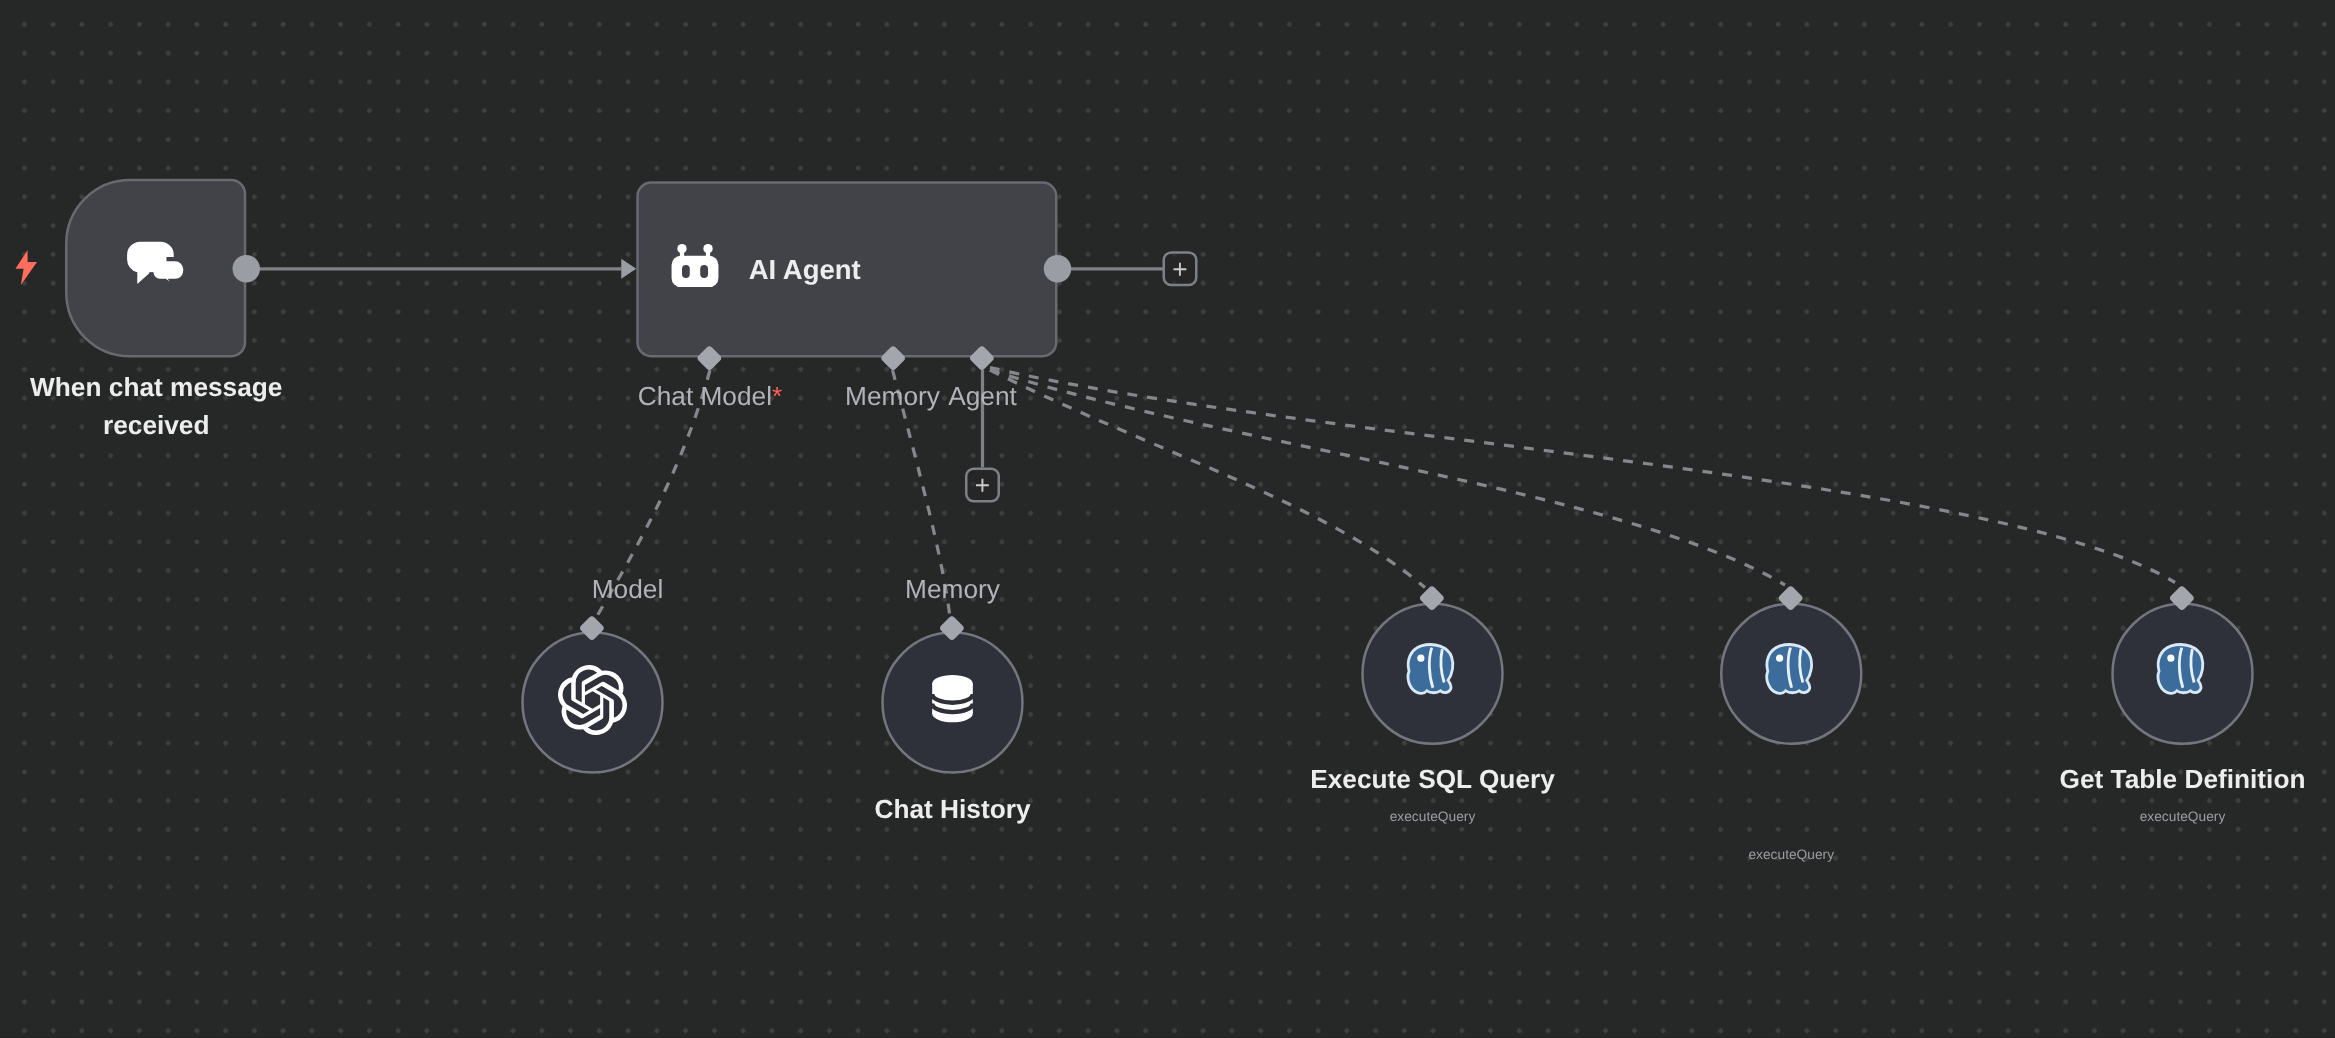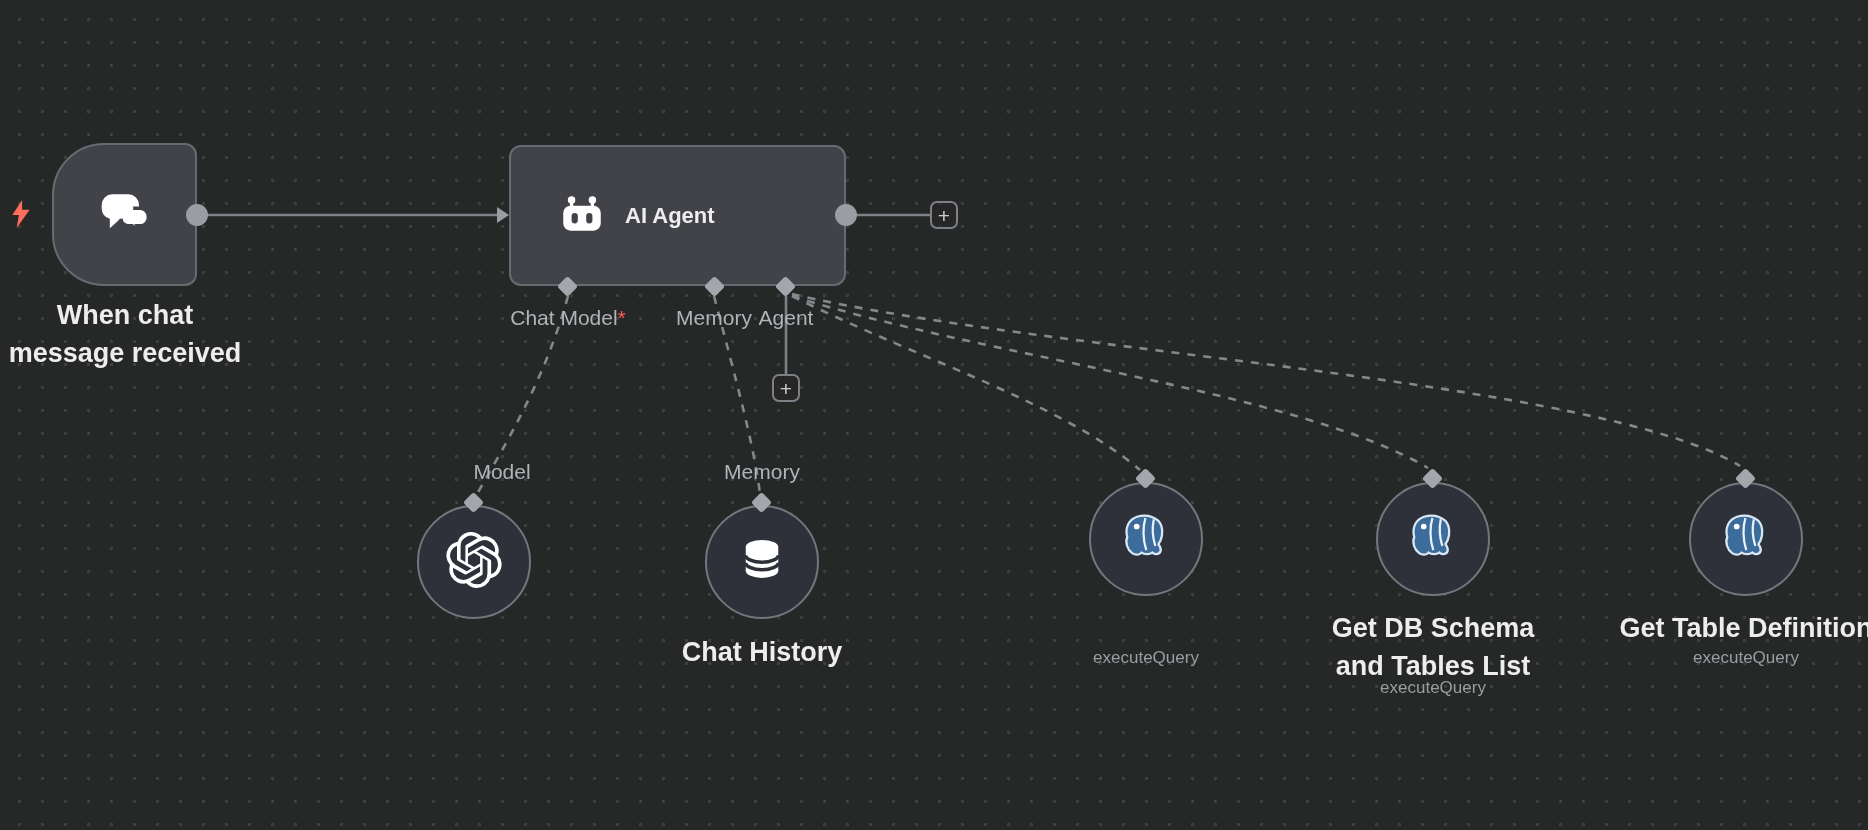--- a/index.html
+++ b/index.html
@@ -16,21 +16,21 @@
   svg.wires { position:absolute; left:0; top:0; z-index:1; }
   .solid { stroke:#7f8187; stroke-width:2.6; fill:none; }
   .dash  { stroke:#85878d; stroke-width:2.6; fill:none; stroke-dasharray:8 8; }
 
   .rect-node {
     position:absolute; background:#414349; border:2px solid #686a71; z-index:2;
     display:flex; align-items:center; justify-content:center;
   }
   .trigger-node { left:52px; top:143px; width:145px; height:143px; border-radius:52px 12px 12px 52px; }
   .agent-node   { left:509px; top:145px; width:337px; height:141px; border-radius:12px;
-                  justify-content:flex-start; padding-left:46px; gap:18px; }
+                  justify-content:flex-start; padding-left:20px; gap:18px; }
   .agent-title  { color:#ededee; font-size:22px; font-weight:700; }
 
   .circle-node {
     position:absolute; width:114px; height:114px; border-radius:50%;
     background:#2f313a; border:2px solid #74767e; z-index:2;
     display:flex; align-items:center; justify-content:center;
   }
 
   .port-diamond {
     position:absolute; width:15px; height:15px; background:#a4a6ad;
@@ -42,25 +42,25 @@
   }
   .add-box {
     position:absolute; width:28px; height:28px; border:2px solid #7e8087; border-radius:7px;
     color:#c9cacd; font-size:21px; font-weight:400; z-index:3;
     display:flex; align-items:center; justify-content:center; line-height:1;
     background:rgba(38,39,39,0.6);
   }
 
   .node-label {
     position:absolute; transform:translateX(-50%); text-align:center; z-index:2;
-    color:#ededee; font-size:27px; font-weight:700; line-height:1.42; white-space:normal;
+    color:#ededee; font-size:21px; font-weight:700; line-height:1.42; white-space:normal;
   }
   .op-label {
     position:absolute; transform:translateX(-50%); text-align:center; z-index:2;
-    color:#9b9da2; font-size:17px; font-weight:400;
+    color:#9b9da2; font-size:11px; font-weight:400;
   }
   .port-label {
     position:absolute; transform:translateX(-50%); z-index:2; white-space:nowrap;
     color:#b1b3b9; font-size:21px; font-weight:400;
   }
   .required-star { color:#ff5f56; }
 
   .bolt { position:absolute; left:10px; top:200px; z-index:2; }
 </style>
 </head>
@@ -163,34 +163,34 @@
   <div class="circle-node" style="left:1089px; top:482px;">
     <span>
       <svg width="54" height="54" viewBox="0 0 36 36">
         <path d="M12 4.5 C6 6.5 4 12.5 5.5 18 C4 21.5 5.5 26.5 8.8 28.8 C10.8 30.2 13.6 30.2 15 28.4 C16.8 29.8 20.4 29.8 22.2 28.4 C23.6 29.8 26.8 29.8 27.7 27.5 C28.4 25.6 27.2 24.2 26.3 22.8 C28.6 19.6 29.6 14.6 28.2 10.4 C26.4 5 19 2.4 12 4.5 Z" fill="#3c6c9c" stroke="#d9e8f5" stroke-width="1.5"></path>
         <circle cx="11.8" cy="11" r="1.9" fill="#ffffff"></circle>
         <path d="M17.6 5.4 C15.8 11 15.8 19.6 18.2 26.8" fill="none" stroke="#e8f1f8" stroke-width="1.5"></path>
         <path d="M23.2 6.2 C22.2 11 22.2 17.6 24.2 24" fill="none" stroke="#e8f1f8" stroke-width="1.5"></path>
       </svg>
     </span>
   </div>
+  <div class="node-label" style="left:1146px; top:609px; width:260px;">Execute SQL Query</div>
   <div class="op-label" style="left:1146px; top:648px;">executeQuery</div>
 
   <div class="port-diamond" style="left:1425px; top:471px;"></div>
   <div class="circle-node" style="left:1376px; top:482px;">
     <span>
       <svg width="54" height="54" viewBox="0 0 36 36">
         <path d="M12 4.5 C6 6.5 4 12.5 5.5 18 C4 21.5 5.5 26.5 8.8 28.8 C10.8 30.2 13.6 30.2 15 28.4 C16.8 29.8 20.4 29.8 22.2 28.4 C23.6 29.8 26.8 29.8 27.7 27.5 C28.4 25.6 27.2 24.2 26.3 22.8 C28.6 19.6 29.6 14.6 28.2 10.4 C26.4 5 19 2.4 12 4.5 Z" fill="#3c6c9c" stroke="#d9e8f5" stroke-width="1.5"></path>
         <circle cx="11.8" cy="11" r="1.9" fill="#ffffff"></circle>
         <path d="M17.6 5.4 C15.8 11 15.8 19.6 18.2 26.8" fill="none" stroke="#e8f1f8" stroke-width="1.5"></path>
         <path d="M23.2 6.2 C22.2 11 22.2 17.6 24.2 24" fill="none" stroke="#e8f1f8" stroke-width="1.5"></path>
       </svg>
     </span>
   </div>
-  <div class="node-label" style="left:1433px; top:609px; width:245px;">Get DB Schema and Tables List</div>
   <div class="op-label" style="left:1433px; top:678px;">executeQuery</div>
 
   <div class="port-diamond" style="left:1738px; top:471px;"></div>
   <div class="circle-node" style="left:1689px; top:482px;">
     <span>
       <svg width="54" height="54" viewBox="0 0 36 36">
         <path d="M12 4.5 C6 6.5 4 12.5 5.5 18 C4 21.5 5.5 26.5 8.8 28.8 C10.8 30.2 13.6 30.2 15 28.4 C16.8 29.8 20.4 29.8 22.2 28.4 C23.6 29.8 26.8 29.8 27.7 27.5 C28.4 25.6 27.2 24.2 26.3 22.8 C28.6 19.6 29.6 14.6 28.2 10.4 C26.4 5 19 2.4 12 4.5 Z" fill="#3c6c9c" stroke="#d9e8f5" stroke-width="1.5"></path>
         <circle cx="11.8" cy="11" r="1.9" fill="#ffffff"></circle>
         <path d="M17.6 5.4 C15.8 11 15.8 19.6 18.2 26.8" fill="none" stroke="#e8f1f8" stroke-width="1.5"></path>
         <path d="M23.2 6.2 C22.2 11 22.2 17.6 24.2 24" fill="none" stroke="#e8f1f8" stroke-width="1.5"></path>

